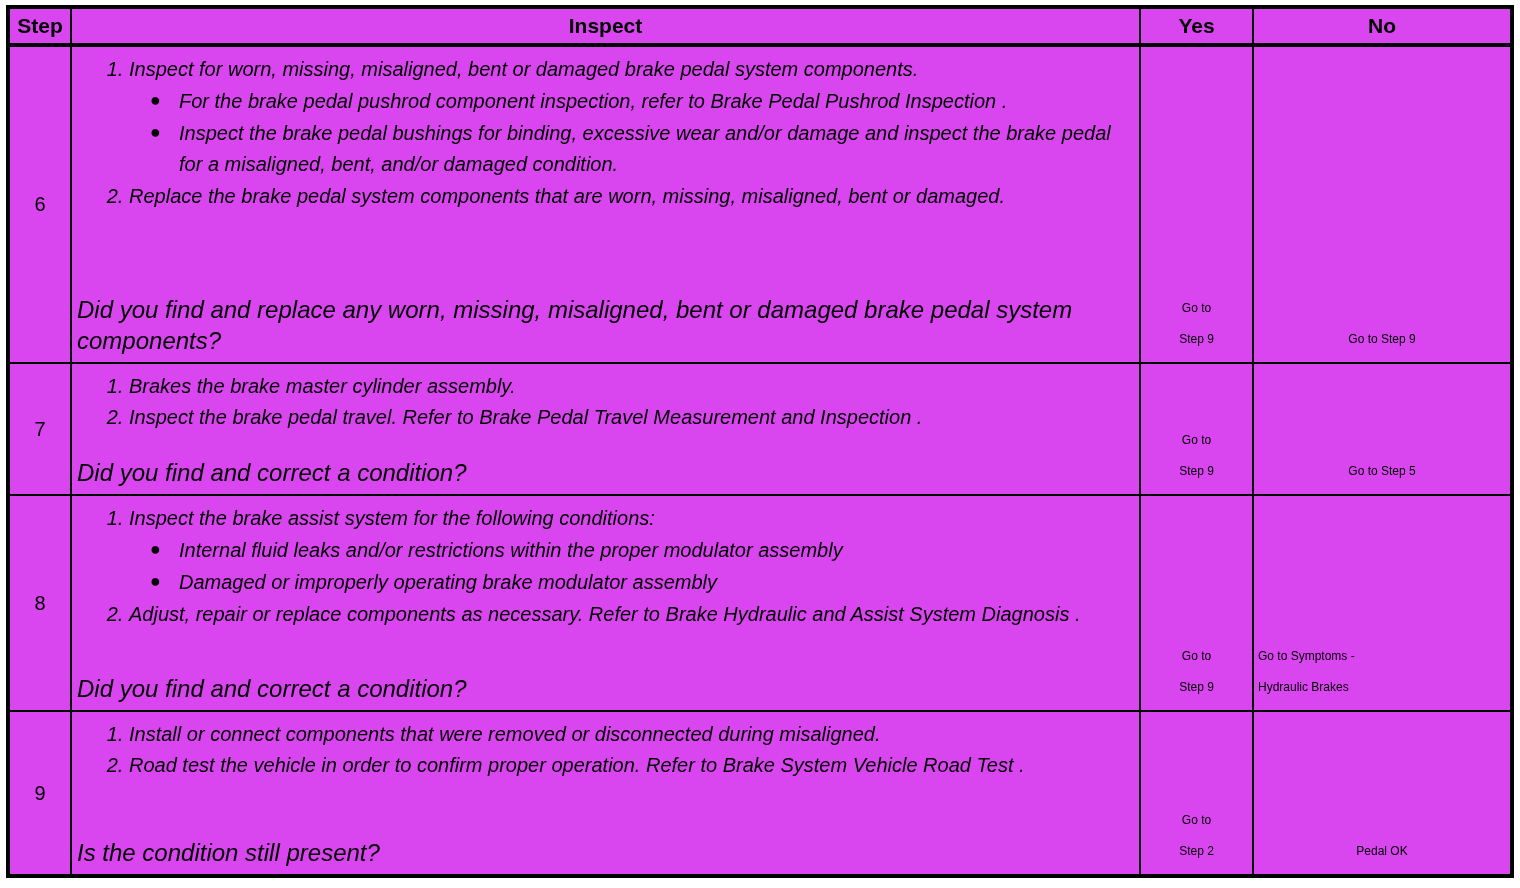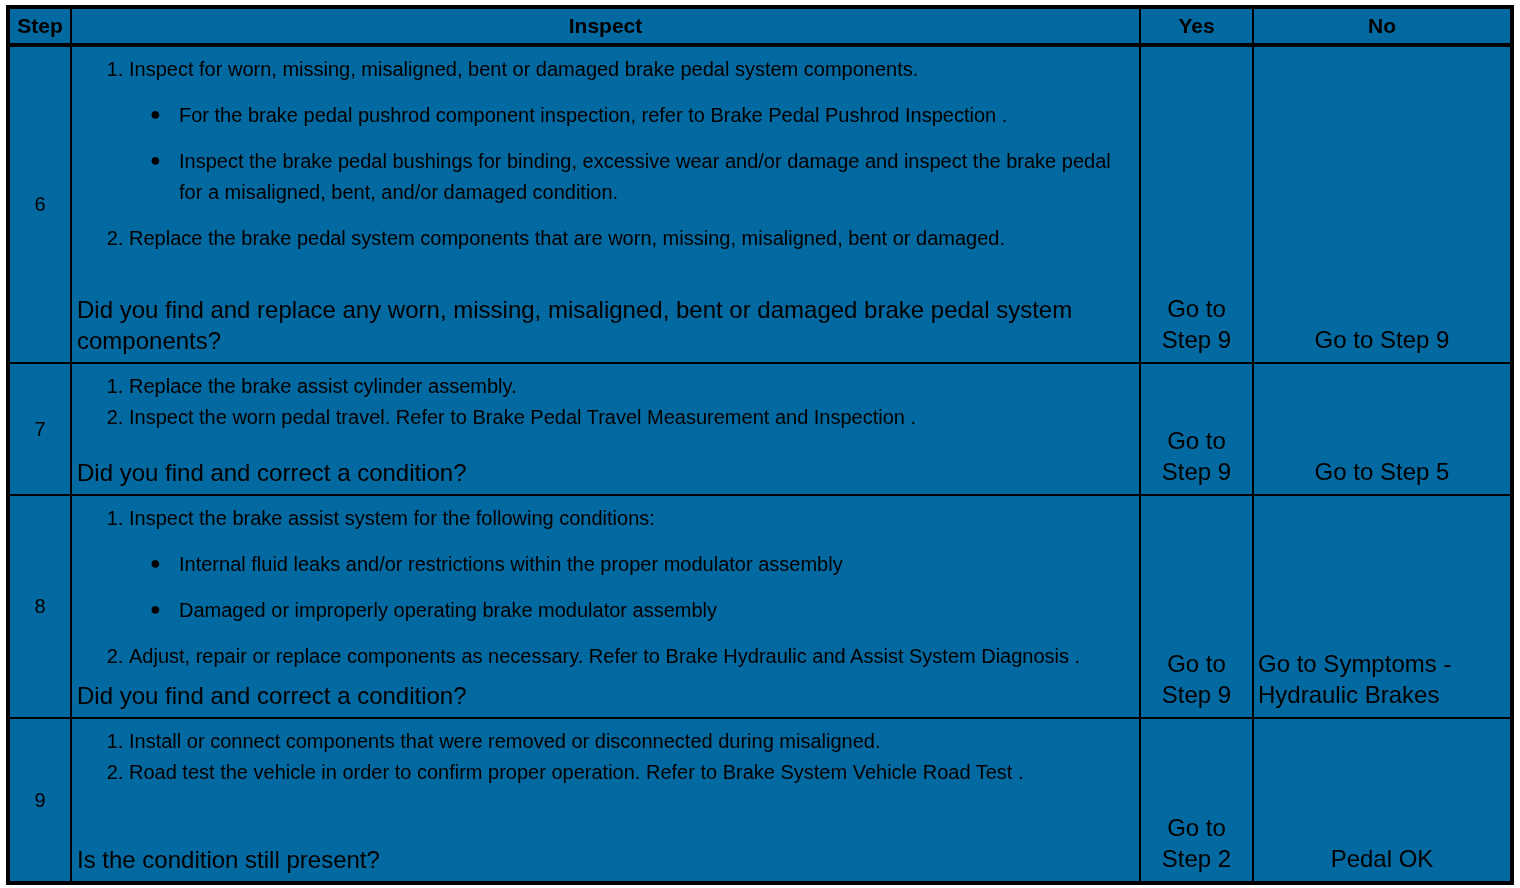--- a/index.html
+++ b/index.html
@@ -12,21 +12,21 @@
     color: #000000;
   }
   .table-wrap {
     padding: 5px 6px;
   }
   table.diag {
     border-collapse: collapse;
     table-layout: fixed;
     width: 1506px;
     height: 716px;
-    background: #0369a1;
+    background: #d946ef;
   }
   table.diag, table.diag th, table.diag td {
     border: 2px solid #000000;
   }
   table.diag {
     border-width: 4px;
   }
   table.diag thead th {
     border-bottom-width: 4px;
     font-size: 21px;
@@ -46,57 +46,58 @@
     vertical-align: middle;
     font-size: 20px;
     padding: 0;
   }
   td.action {
     position: relative;
     vertical-align: top;
     font-size: 20px;
     line-height: 31px;
     padding: 7px 2px 45px 0;
+    font-style: italic;
   }
   ol.actions {
     margin: 0;
     padding: 0 0 0 57px;
   }
   ol.actions > li {
     margin: 0;
     padding: 0;
   }
   ul.bullets {
     list-style: none;
     margin: 0;
     padding: 0 0 0 50px;
   }
   ul.bullets > li {
     position: relative;
-    margin: 15px 0;
+    margin: 1px 0;
   }
   ul.bullets > li::before {
     content: "\25CF";
     position: absolute;
     left: -29px;
     top: -1px;
     font-size: 18px;
   }
   .question {
     position: absolute;
     left: 5px;
     right: 12px;
     bottom: 6px;
     font-size: 24px;
     line-height: 31px;
   }
   td.yes, td.no {
     vertical-align: bottom;
     text-align: center;
-    font-size: 24px;
+    font-size: 12px;
     line-height: 31px;
     padding: 2px 2px 7px 2px;
     white-space: pre-line;
   }
   td.no.left {
     text-align: left;
     padding-left: 4px;
     padding-right: 12px;
   }
 </style>
@@ -141,24 +142,24 @@
         <td class="yes">Go to
 Step 9</td>
         <td class="no">Go to Step 9</td>
       </tr>
 
       <tr class="row-step7">
         <td class="step">7</td>
         <td class="action">
           <ol class="actions">
             <li>
-              <span>Replace the brake assist cylinder assembly.</span>
-            </li>
-            <li>
-              <span>Inspect the worn pedal travel. Refer to Brake Pedal Travel Measurement and Inspection .</span>
+              <span>Brakes the brake master cylinder assembly.</span>
+            </li>
+            <li>
+              <span>Inspect the brake pedal travel. Refer to Brake Pedal Travel Measurement and Inspection .</span>
             </li>
           </ol>
           <div class="question">Did you find and correct a condition?</div>
         </td>
         <td class="yes">Go to
 Step 9</td>
         <td class="no">Go to Step 5</td>
       </tr>
 
       <tr class="row-step8">

